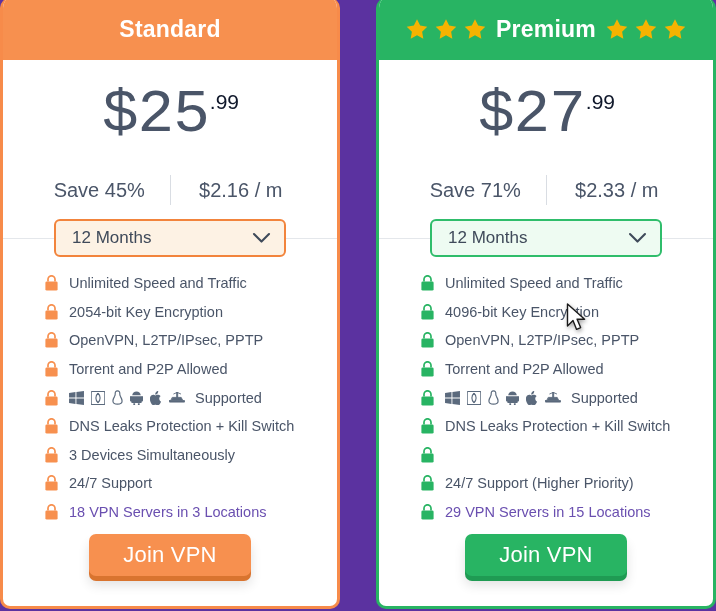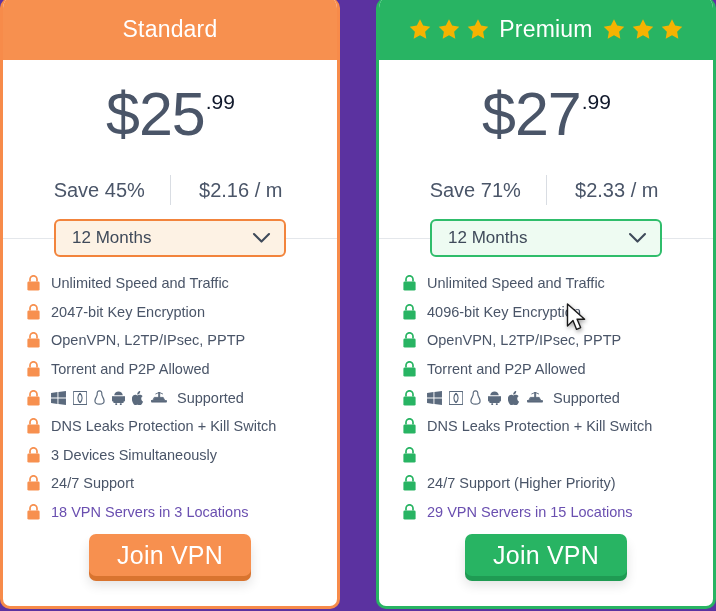--- a/index.html
+++ b/index.html
@@ -58,21 +58,21 @@
     flex: 0 0 auto;
     border-radius: 8px 8px 0 0;
     margin: 0 -3px;
   }
   .standard .card-header { background: #f7904f; }
   .premium  .card-header { background: #28b463; }
 
   .plan-name {
     color: #ffffff;
     font-size: 23px;
-    font-weight: 400;
+    font-weight: 700;
     letter-spacing: 0.2px;
     white-space: nowrap;
   }
 
   .stars {
     display: flex;
     gap: 7px;
     align-items: center;
   }
   .star {
@@ -86,20 +86,21 @@
     text-align: center;
     padding-top: 24px;
   }
   .price-main {
     color: #4a5568;
     font-size: 61px;
     font-weight: 400;
     letter-spacing: -1px;
     line-height: 1;
     display: inline-block;
+    font-family: Liberation Mono, monospace;
   }
   .price-cents {
     color: #0f172a;
     font-size: 21px;
     font-weight: 400;
     vertical-align: top;
     position: relative;
     top: 6px;
     left: 1px;
   }
@@ -167,21 +168,21 @@
   .chev {
     width: 19px;
     height: 12px;
     flex: 0 0 auto;
   }
 
   
   .features {
     list-style: none;
     margin-top: 12px;
-    padding: 0 0 0 24px;
+    padding: 0 0 0 42px;
     flex: 1 1 auto;
   }
   .feature {
     display: flex;
     align-items: center;
     gap: 11px;
     height: 28.6px;
   }
   .lock {
     width: 13px;
@@ -209,21 +210,21 @@
     padding-bottom: 30px;
     padding-top: 8px;
   }
   .cta {
     position: relative;
     width: 162px;
     height: 42px;
     border: none;
     border-radius: 7px;
     color: #ffffff;
-    font-size: 25px;
+    font-size: 22px;
     font-family: "Liberation Sans", sans-serif;
     cursor: pointer;
     letter-spacing: 0.2px;
   }
   .standard .cta {
     background: #f7904f;
     box-shadow: 0 5px 0 #d9742f, 0 9px 12px rgba(0,0,0,0.12);
   }
   .premium .cta {
     background: #28b463;
@@ -277,21 +278,21 @@
             <path d="M3.0 6.6 V4.3 a3.5 3.5 0 0 1 7 0 V6.6" fill="none" stroke="#f7904f" stroke-width="1.7"></path>
             <rect x="0.4" y="6.4" width="12.2" height="9.2" rx="1.4" fill="#f7904f"></rect>
           </svg>
           <span class="feature-text">Unlimited Speed and Traffic</span>
         </li>
         <li class="feature">
           <svg class="lock" viewBox="0 0 13 16">
             <path d="M3.0 6.6 V4.3 a3.5 3.5 0 0 1 7 0 V6.6" fill="none" stroke="#f7904f" stroke-width="1.7"></path>
             <rect x="0.4" y="6.4" width="12.2" height="9.2" rx="1.4" fill="#f7904f"></rect>
           </svg>
-          <span class="feature-text">2047-bit Key Encryption</span>
+          <span class="feature-text">2054-bit Key Encryption</span>
         </li>
         <li class="feature">
           <svg class="lock" viewBox="0 0 13 16">
             <path d="M3.0 6.6 V4.3 a3.5 3.5 0 0 1 7 0 V6.6" fill="none" stroke="#f7904f" stroke-width="1.7"></path>
             <rect x="0.4" y="6.4" width="12.2" height="9.2" rx="1.4" fill="#f7904f"></rect>
           </svg>
           <span class="feature-text">OpenVPN, L2TP/IPsec, PPTP</span>
         </li>
         <li class="feature">
           <svg class="lock" viewBox="0 0 13 16">

